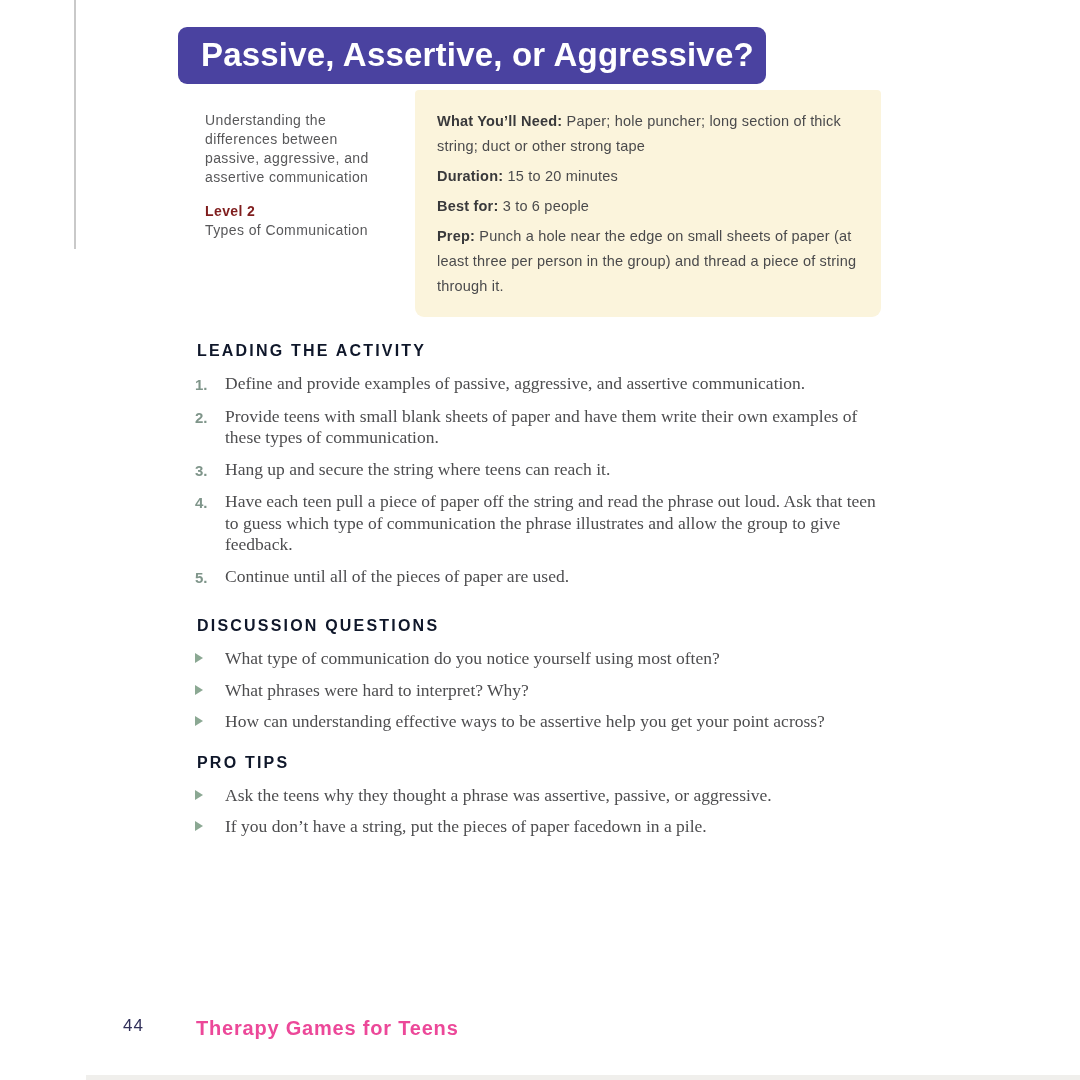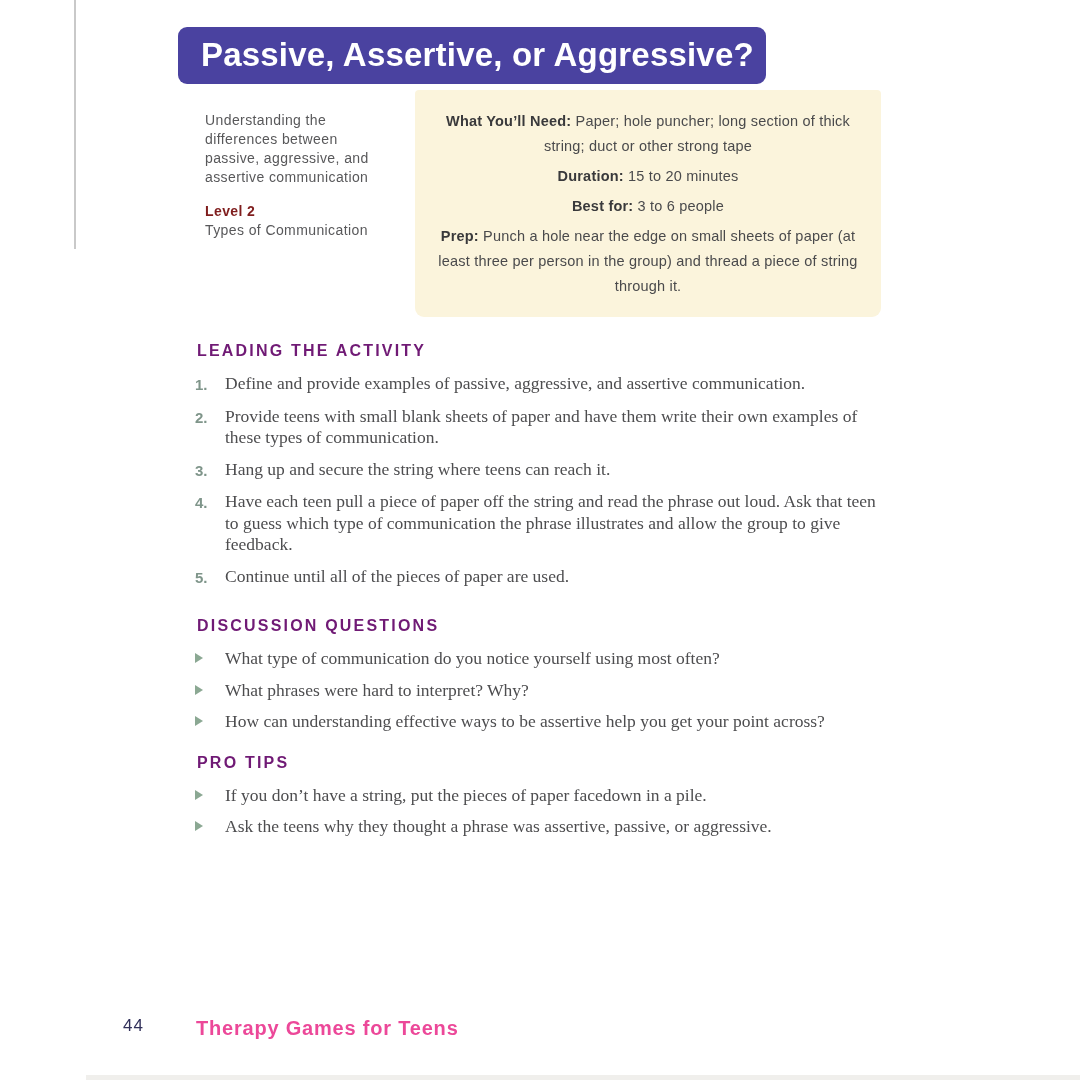--- a/index.html
+++ b/index.html
@@ -24,27 +24,27 @@
   }
   .sidebar .level { color: #7f1d1d; font-weight: bold; margin-top: 15px; }
   .sidebar .category { color: #58585a; }
 
   .infobox {
     position: absolute; left: 415px; top: 90px; width: 466px; height: 227px;
     background: #fbf4dc; border-radius: 4px 4px 9px 9px;
     padding: 19px 22px 0 22px;
     font-size: 14.5px; line-height: 25px; color: #4a4a4c; letter-spacing: 0.2px;
   }
-  .infobox p { margin-bottom: 5px; text-align: center; }
+  .infobox p { margin-bottom: 5px; }
   .infobox b { color: #39393b; }
 
   .content { position: absolute; left: 195px; top: 342px; width: 686px; }
 
   .sec-heading {
-    color: #701a75; font-size: 16px; font-weight: bold;
+    color: #0f172a; font-size: 16px; font-weight: bold;
     letter-spacing: 2.2px; margin: 0 0 13px 2px;
   }
   .section-gap { margin-top: 29px; }
   .section-gap-sm { margin-top: 21px; }
 
   .item {
     display: flex; margin-bottom: 10px;
     font-family: "Liberation Serif", serif;
     font-size: 17.5px; line-height: 21.5px; color: #4d4d4f;
   }
@@ -135,27 +135,27 @@
         </span>
       <span class="txt">How can understanding effective ways to be assertive help you get your point across?</span>
     </div>
 
     <div class="sec-heading section-gap-sm">PRO TIPS</div>
 
     <div class="item">
       <span class="marker">
           <i class="tri"></i>
         </span>
-      <span class="txt">If you don’t have a string, put the pieces of paper facedown in a pile.</span>
+      <span class="txt">Ask the teens why they thought a phrase was assertive, passive, or aggressive.</span>
     </div>
     <div class="item">
       <span class="marker">
           <i class="tri"></i>
         </span>
-      <span class="txt">Ask the teens why they thought a phrase was assertive, passive, or aggressive.</span>
+      <span class="txt">If you don’t have a string, put the pieces of paper facedown in a pile.</span>
     </div>
 
   </div>
 
   <div class="footer-num">44</div>
   <div class="footer-title">Therapy Games for Teens</div>
 
 </div>
 
 </body></html>

